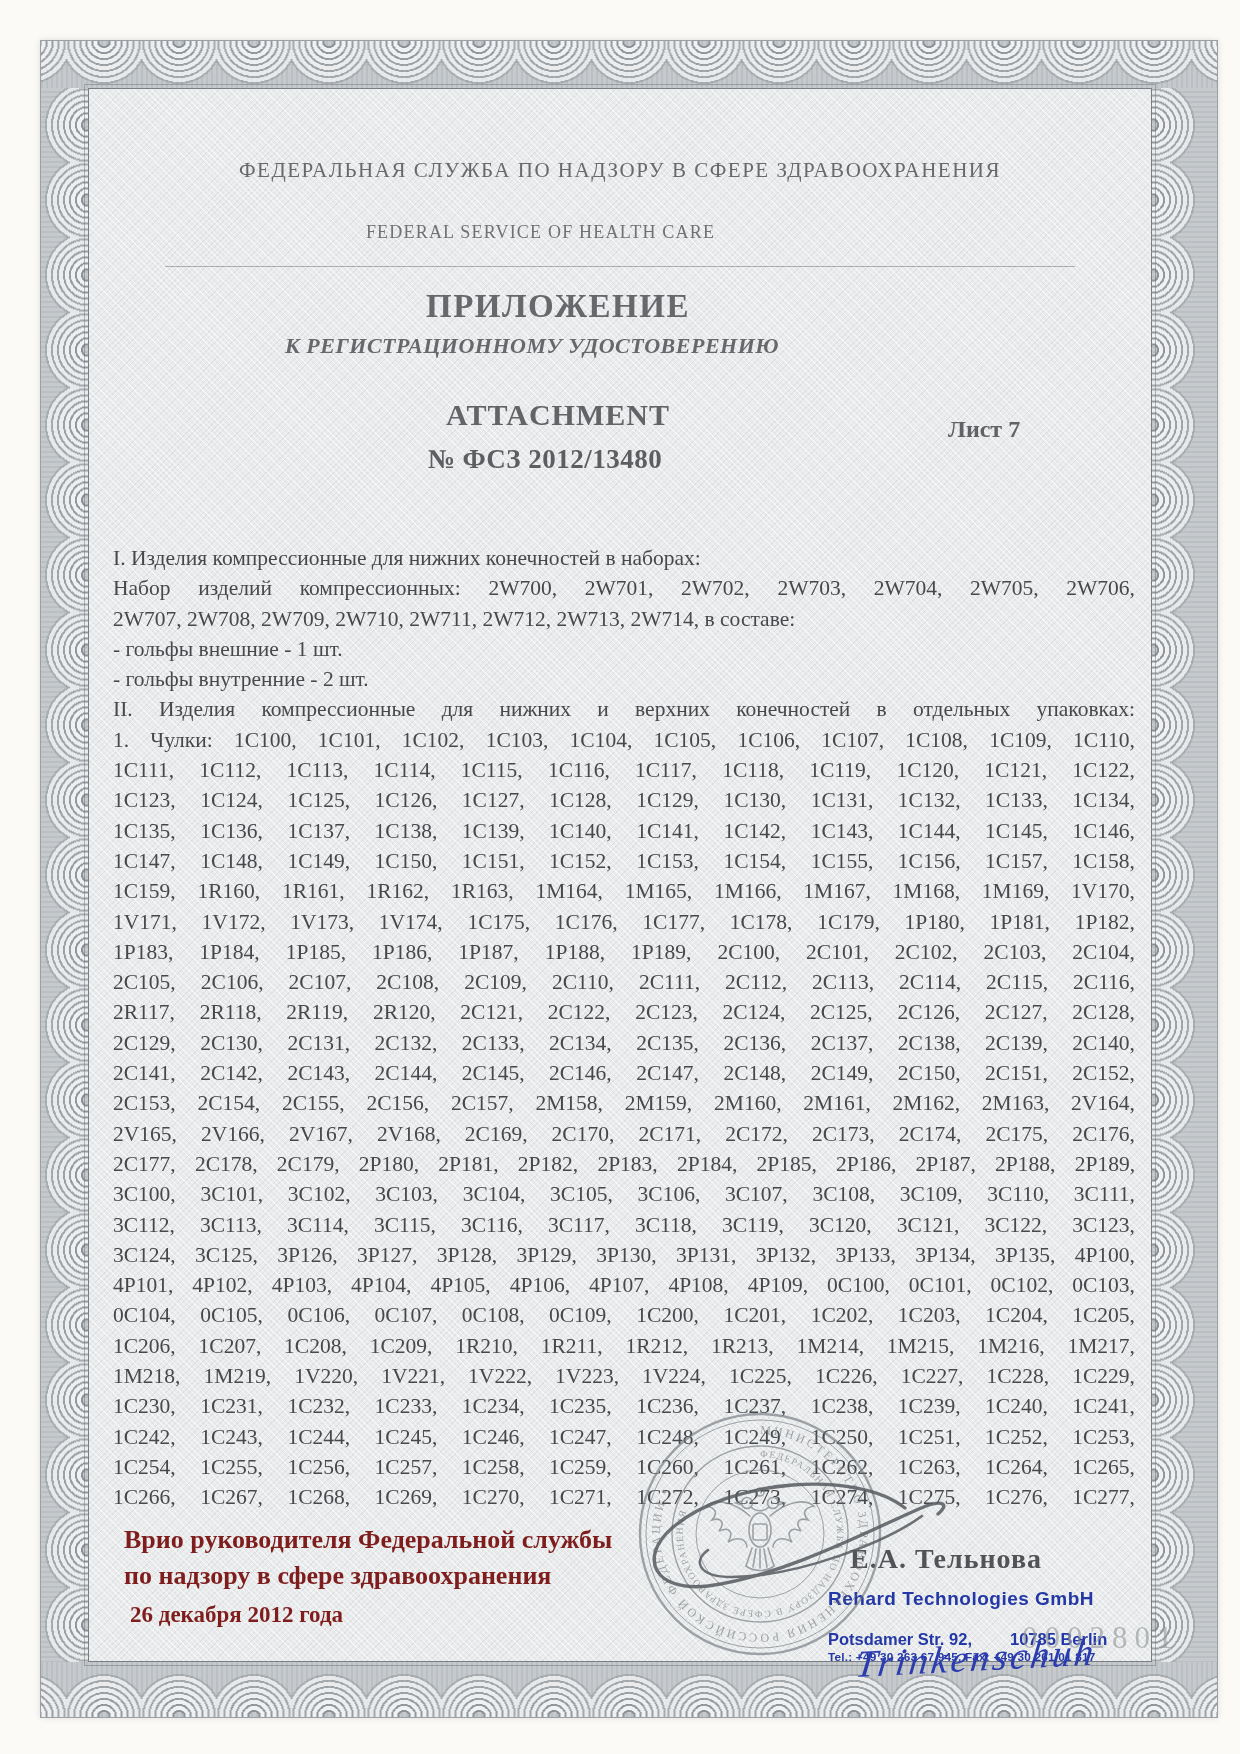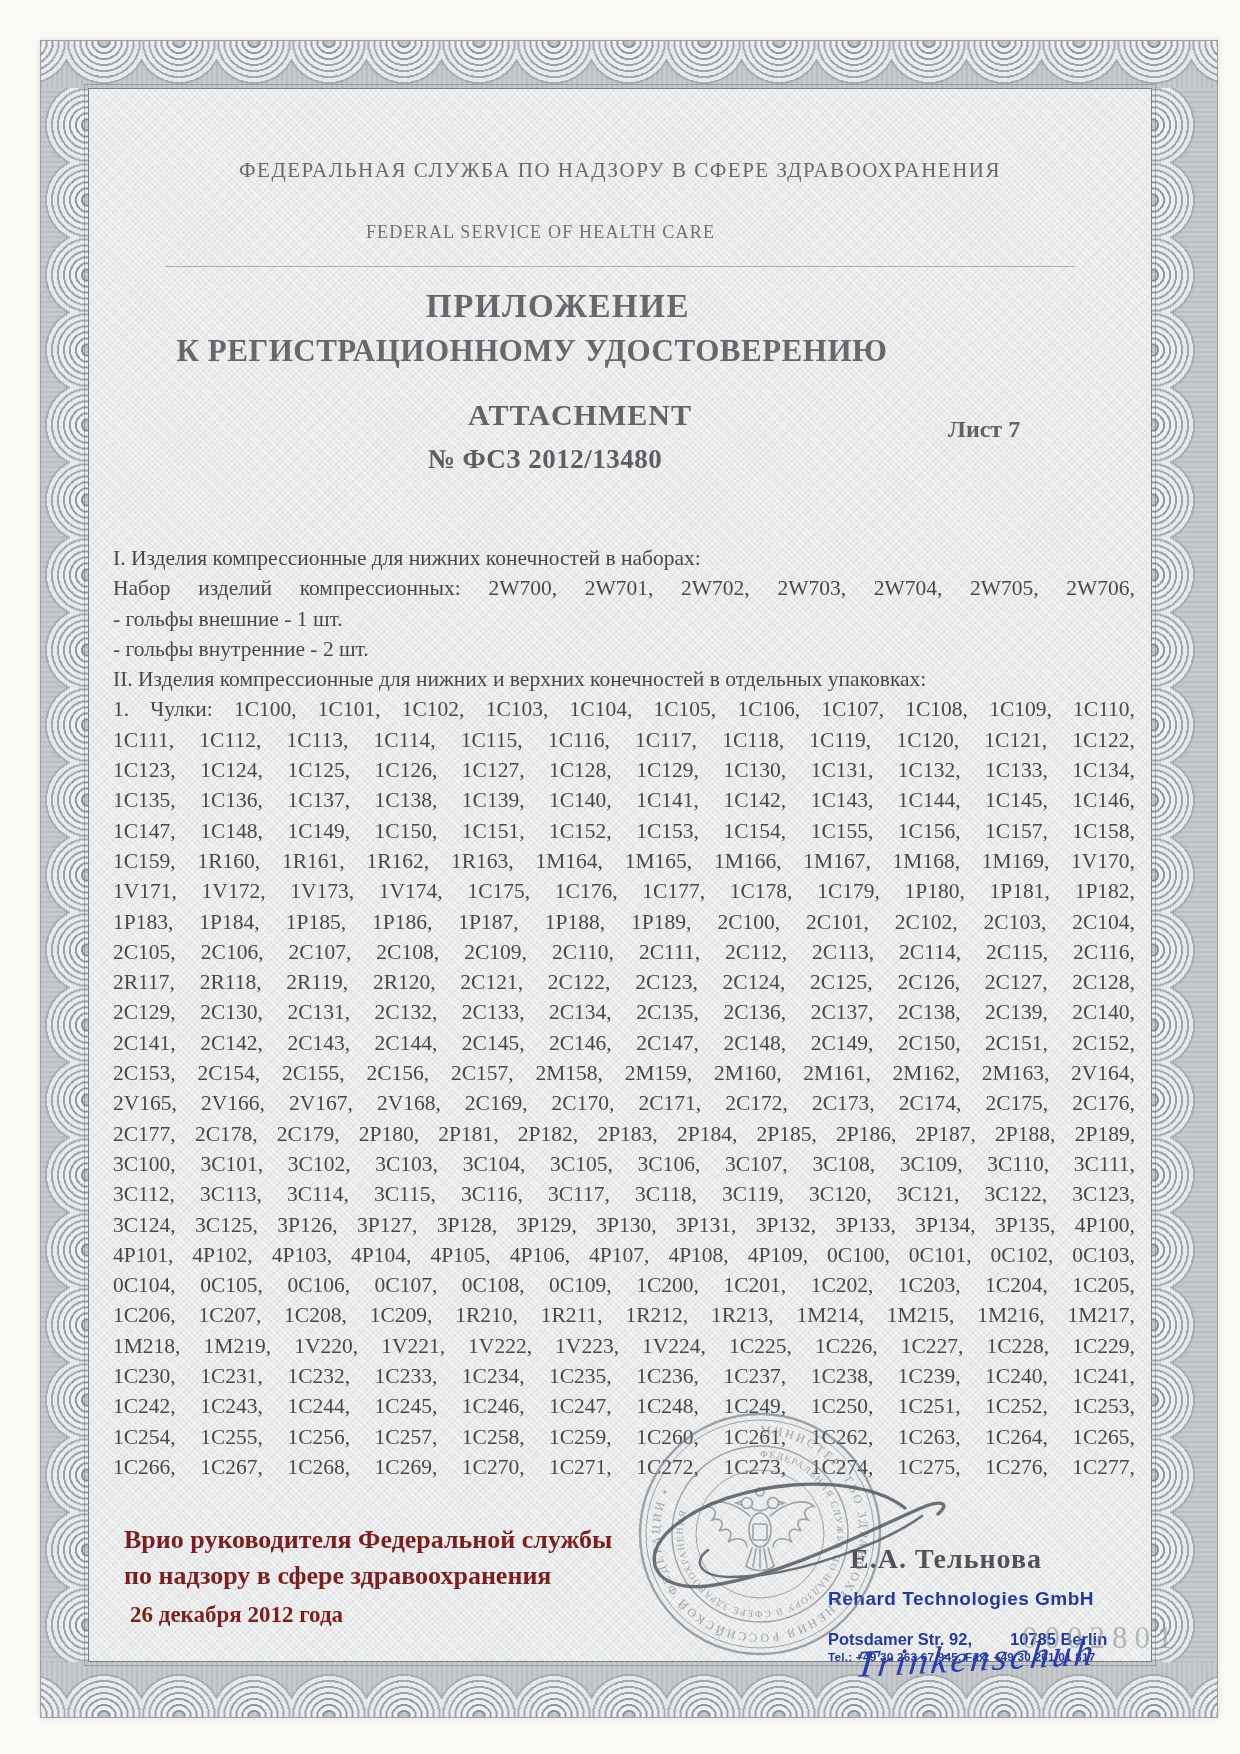--- a/index.html
+++ b/index.html
@@ -75,23 +75,23 @@
   .abs{position:absolute;}
   .header-ru{left:0;top:158px;width:1240px;text-align:center;
     font-size:21px;letter-spacing:1.5px;color:#68696c;}
   .header-en{left:0;top:222px;width:1081px;text-align:center;
     font-size:18px;letter-spacing:1.2px;color:#707174;}
   .rule{left:165px;top:266px;width:910px;height:1px;
     background:rgba(118,123,128,.55);}
   .title1{left:0;top:288px;width:1116px;text-align:center;
     font-size:33px;font-weight:bold;letter-spacing:1.5px;color:#66686b;}
   .title2{left:0;top:333px;width:1064px;text-align:center;
-    font-size:31px;font-weight:bold;letter-spacing:.5px;color:#66686b;}
+    font-size:22px;font-weight:bold;letter-spacing:.5px;color:#66686b;font-style:italic;}
   .title-en{left:0;top:398px;width:1116px;text-align:center;
-    font-size:30px;font-weight:bold;letter-spacing:1px;color:#626467;padding-left:22px;}
+    font-size:30px;font-weight:bold;letter-spacing:1px;color:#626467;}
   .sheet-label{left:948px;top:416px;font-size:24px;font-weight:bold;color:#606265;}
   .doc-number{left:0;top:444px;width:1090px;text-align:center;
     font-size:27px;font-weight:bold;letter-spacing:.5px;color:#5c5e61;}
   .lines{left:113px;top:543px;width:1022px;color:#47484c;
     font-size:21.5px;line-height:30.3px;}
   .lines div{text-align:justify;text-align-last:justify;}
   .lines div:nth-child(1),.lines div:nth-child(3),
   .lines div:nth-child(4),.lines div:nth-child(5){text-align:left;text-align-last:auto;}
   .footer-left{left:124px;top:1522px;width:620px;color:#7f1d1d;}
   .footer-left .l1,.footer-left .l2{font-size:26px;font-weight:bold;line-height:36px;}
@@ -130,20 +130,21 @@
 <div class="abs title1">ПРИЛОЖЕНИЕ</div>
 <div class="abs title2">К РЕГИСТРАЦИОННОМУ УДОСТОВЕРЕНИЮ</div>
 <div class="abs title-en">ATTACHMENT</div>
 <div class="abs sheet-label">Лист 7</div>
 <div class="abs doc-number">№ ФСЗ 2012/13480</div>
 
 <div class="abs lines">
 
 <div>I. Изделия компрессионные для нижних конечностей в наборах:</div>
     <div>Набор изделий компрессионных: 2W700, 2W701, 2W702, 2W703, 2W704, 2W705, 2W706,</div>
+    <div>2W707, 2W708, 2W709, 2W710, 2W711, 2W712, 2W713, 2W714, в составе:</div>
     <div>- гольфы внешние - 1 шт.</div>
     <div>- гольфы внутренние - 2 шт.</div>
     <div>II. Изделия компрессионные для нижних и верхних конечностей в отдельных упаковках:</div>
     <div>1. Чулки: 1C100, 1C101, 1C102, 1C103, 1C104, 1C105, 1C106, 1C107, 1C108, 1C109, 1C110,</div>
     <div>1C111, 1C112, 1C113, 1C114, 1C115, 1C116, 1C117, 1C118, 1C119, 1C120, 1C121, 1C122,</div>
     <div>1C123, 1C124, 1C125, 1C126, 1C127, 1C128, 1C129, 1C130, 1C131, 1C132, 1C133, 1C134,</div>
     <div>1C135, 1C136, 1C137, 1C138, 1C139, 1C140, 1C141, 1C142, 1C143, 1C144, 1C145, 1C146,</div>
     <div>1C147, 1C148, 1C149, 1C150, 1C151, 1C152, 1C153, 1C154, 1C155, 1C156, 1C157, 1C158,</div>
     <div>1C159, 1R160, 1R161, 1R162, 1R163, 1M164, 1M165, 1M166, 1M167, 1M168, 1M169, 1V170,</div>
     <div>1V171, 1V172, 1V173, 1V174, 1C175, 1C176, 1C177, 1C178, 1C179, 1P180, 1P181, 1P182,</div>

